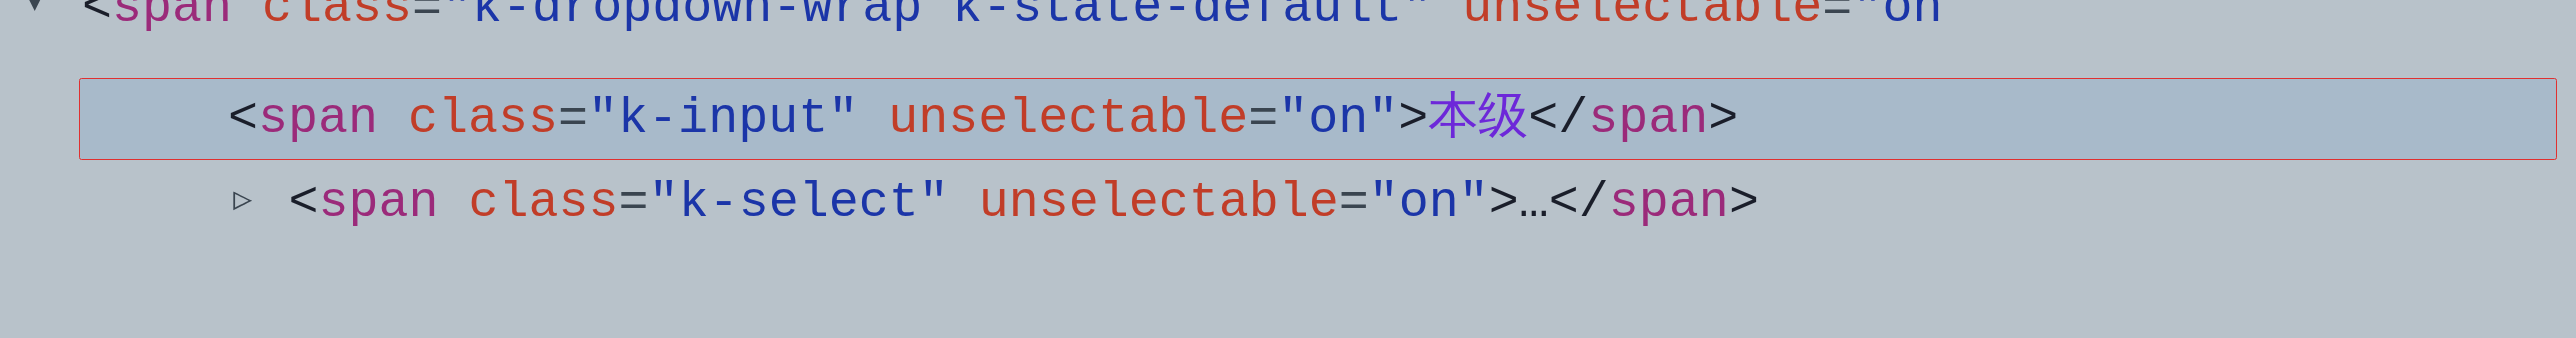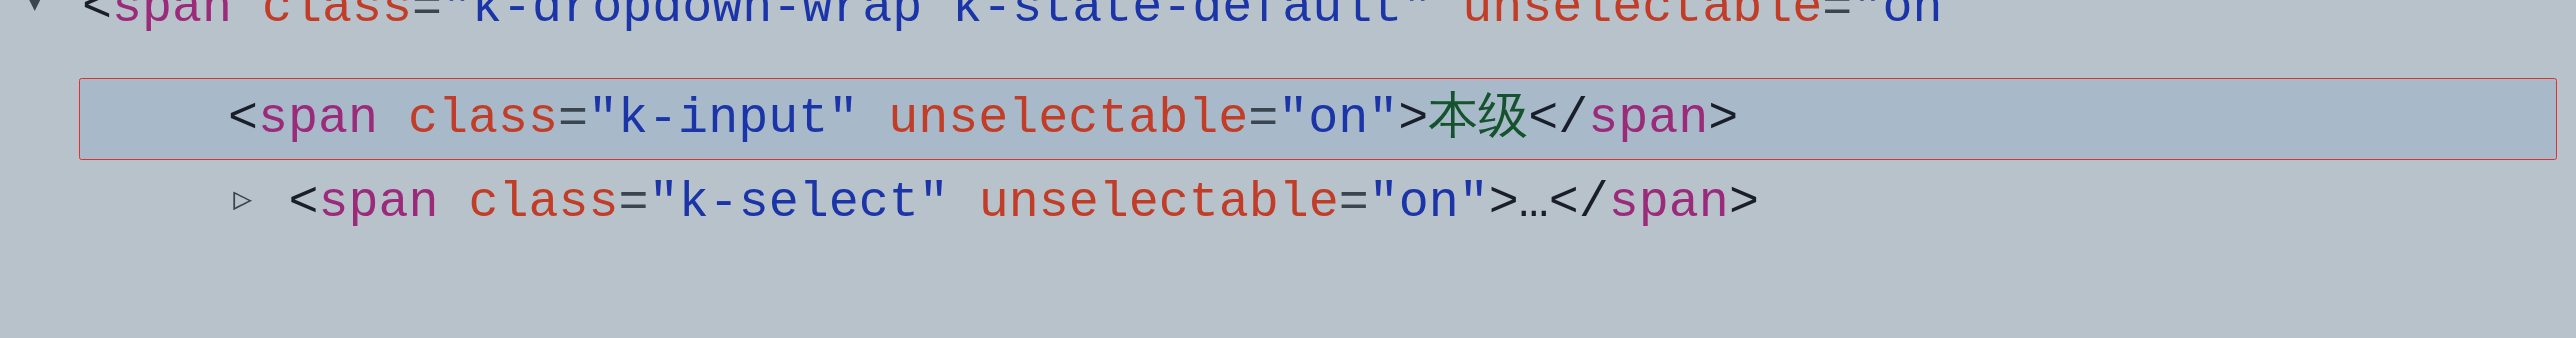--- a/index.html
+++ b/index.html
@@ -63,21 +63,21 @@
     .attr-name {
       color: #c13d28;
     }
     .equals {
       color: #3a4550;
     }
     .attr-val {
       color: #1b35a8;
     }
     .text-content {
-      color: #14532d;
+      color: #6d28d9;
     }
     .ellipsis {
       color: #1a1e2a;
     }
     .line1-cutoff {
       position: relative;
       top: -28px;
     }
   </style>
 </head>

